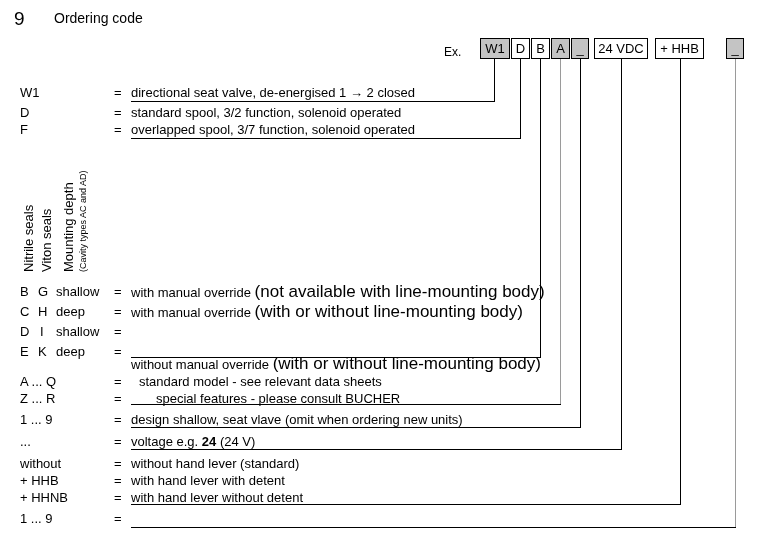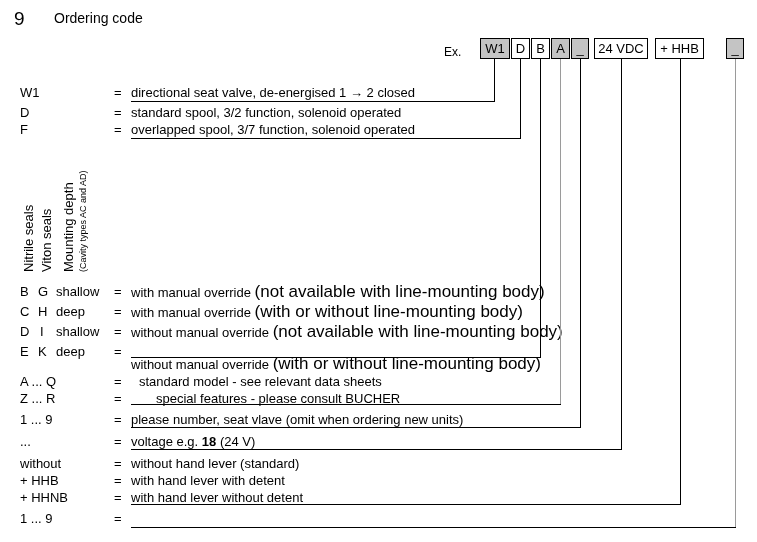--- a/index.html
+++ b/index.html
@@ -152,43 +152,42 @@
   <div class="lbl" style="left:20px; top:304px;">C</div>
   <div class="lbl" style="left:38px; top:304px;">H</div>
   <div class="lbl" style="left:56px; top:304px;">deep</div>
   <div class="eq" style="top:304px;">=</div>
   <div class="desc" style="top:304px;"><span>with manual override </span><span class="sm">(with or without line-mounting body)</span></div>
 
   <div class="lbl" style="left:20px; top:324px;">D</div>
   <div class="lbl" style="left:40px; top:324px;">I</div>
   <div class="lbl" style="left:56px; top:324px;">shallow</div>
   <div class="eq" style="top:324px;">=</div>
-  <div class="desc" style="top:324px;"><span>without manual override </span><span class="sm">(not available with line-mounting body)</span></div>
 
   <div class="lbl" style="left:20px; top:344px;">E</div>
   <div class="lbl" style="left:38px; top:344px;">K</div>
   <div class="lbl" style="left:56px; top:344px;">deep</div>
   <div class="eq" style="top:344px;">=</div>
   <div class="desc" style="top:344px;margin-top:12px;"><span>without manual override </span><span class="sm">(with or without line-mounting body)</span></div>
 
   <div class="lbl" style="left:20px; top:374px;">A ... Q</div>
   <div class="eq" style="top:374px;">=</div>
   <div class="desc" style="top:374px;margin-left:8px;">standard model - see relevant data sheets</div>
 
   <div class="lbl" style="left:20px; top:391px;">Z ... R</div>
   <div class="eq" style="top:391px;">=</div>
   <div class="desc" style="top:391px;margin-left:25px;">special features - please consult BUCHER</div>
 
   <div class="lbl" style="left:20px; top:412px;">1 ... 9</div>
   <div class="eq" style="top:412px;">=</div>
-  <div class="desc" style="top:412px;">please number, seat vlave (omit when ordering new units)</div>
+  <div class="desc" style="top:412px;">design shallow, seat vlave (omit when ordering new units)</div>
 
   <div class="lbl" style="left:20px; top:434px;">...</div>
   <div class="eq" style="top:434px;">=</div>
-  <div class="desc" style="top:434px;"><span>voltage e.g. </span><b>18</b><span> (24 V)</span></div>
+  <div class="desc" style="top:434px;"><span>voltage e.g. </span><b>24</b><span> (24 V)</span></div>
 
   <div class="lbl" style="left:20px; top:456px;">without</div>
   <div class="eq" style="top:456px;">=</div>
   <div class="desc" style="top:456px;">without hand lever (standard)</div>
 
   <div class="lbl" style="left:20px; top:473px;">+ HHB</div>
   <div class="eq" style="top:473px;">=</div>
   <div class="desc" style="top:473px;text-align:right;">with hand lever with detent</div>
 
   <div class="lbl" style="left:20px; top:490px;">+ HHNB</div>

